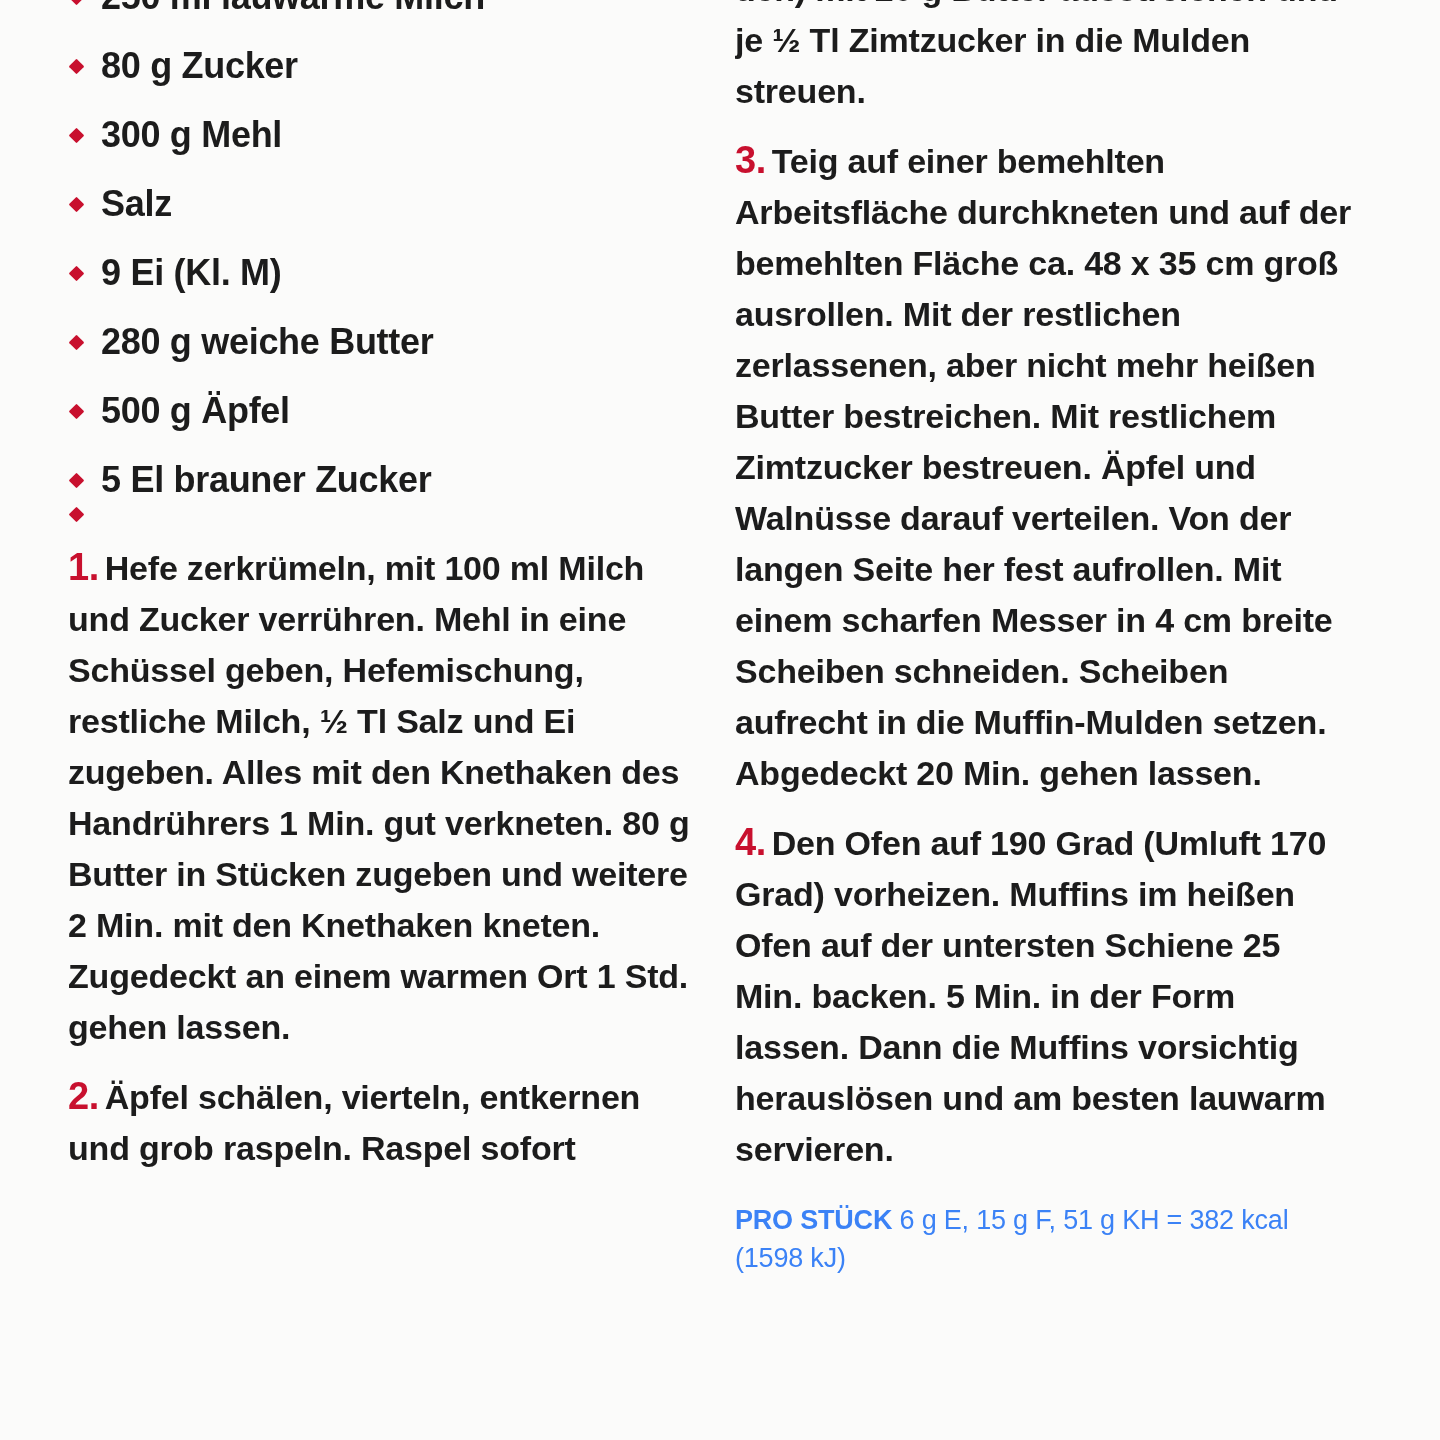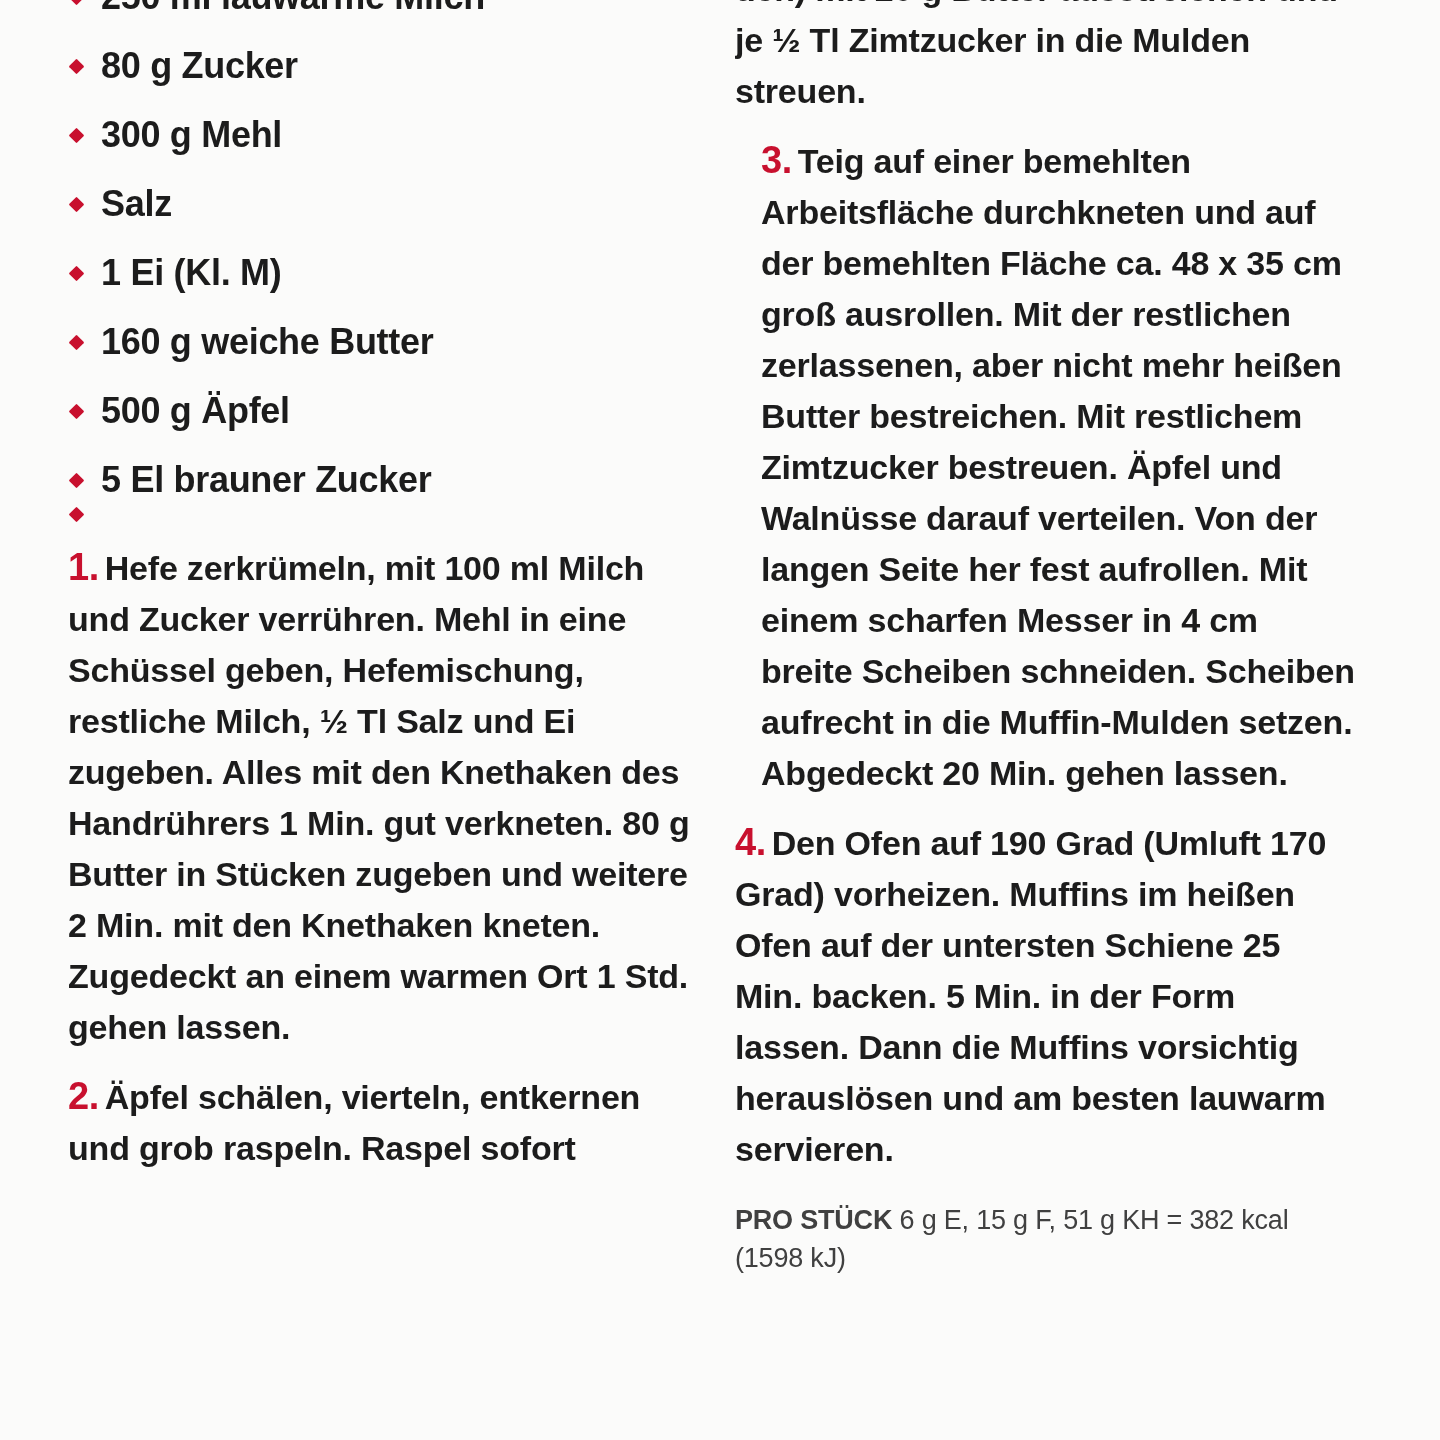--- a/index.html
+++ b/index.html
@@ -95,30 +95,30 @@
     padding-right: 6px;
   }
 
   .left-step-1 { margin-top: 28px; }
   .left-step-2 { margin-top: 32px; }
 
   
   .right-cont {
     margin-top: -36px;
   }
-  .right-step-3 { margin-top: 28px; margin-left: 26px; }
+  .right-step-3 { margin-top: 28px; }
   .right-step-4 { margin-top: 30px; }
 
   
   .nutrition {
     margin-top: 26px;
     font-size: 27px;
     line-height: 38px;
     font-weight: 400;
-    color: #404040;
+    color: #3b82f6;
     letter-spacing: -0.2px;
   }
   .nutrition .label {
     font-weight: 700;
   }
 
   
   .credit {
     position: absolute;
     right: 0px;
@@ -133,22 +133,22 @@
 
 <div class="page">
 
   <div class="col col-left">
 
     <ul class="ingredients" id="ingredient-list">
         <li class="clipped"><span class="bullet"></span><span>250 ml lauwarme Milch</span></li>
         <li><span class="bullet"></span><span>80 g Zucker</span></li>
         <li><span class="bullet"></span><span>300 g Mehl</span></li>
         <li><span class="bullet"></span><span>Salz</span></li>
-        <li><span class="bullet"></span><span>1 Ei (Kl. M)</span></li>
-        <li><span class="bullet"></span><span>160 g weiche Butter</span></li>
+        <li><span class="bullet"></span><span>9 Ei (Kl. M)</span></li>
+        <li><span class="bullet"></span><span>280 g weiche Butter</span></li>
         <li><span class="bullet"></span><span>500 g Äpfel</span></li>
         <li><span class="bullet"></span><span>5 El brauner Zucker</span></li>
         <li><span class="bullet"></span></li>
       </ul>
 
     <p class="step left-step-1">
       <span class="step-num">1.</span><span>Hefe zerkrümeln, mit 100 ml Milch und Zucker verrühren. Mehl in eine Schüssel geben, Hefemischung, restliche Milch, ½ Tl Salz und Ei zugeben. Alles mit den Knethaken des Handrührers 1 Min. gut verkneten. 80 g Butter in Stücken zugeben und weitere 2 Min. mit den Knethaken kneten. Zugedeckt an einem warmen Ort 1 Std. gehen lassen.</span>
     </p>
 
     <p class="step left-step-2">

